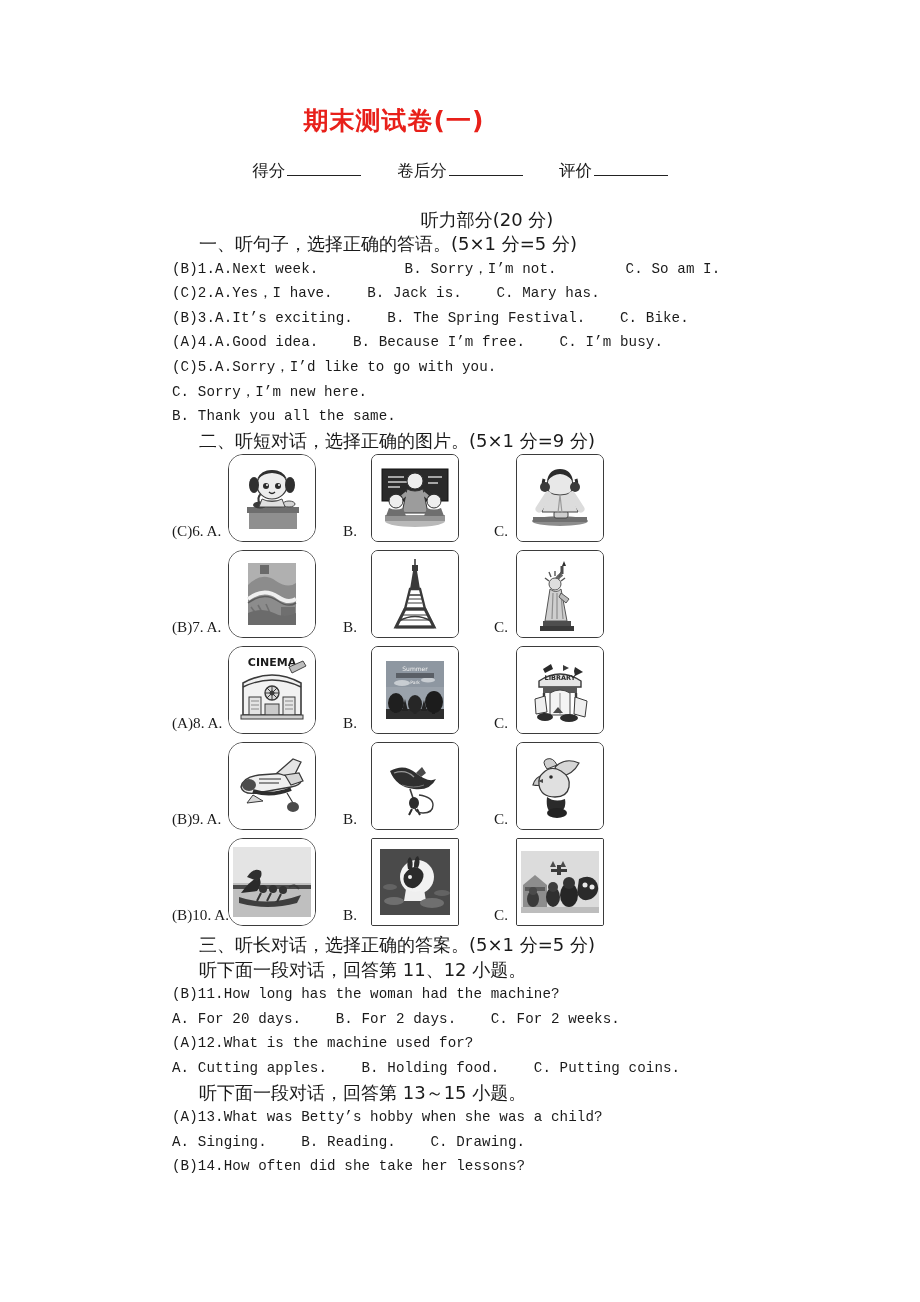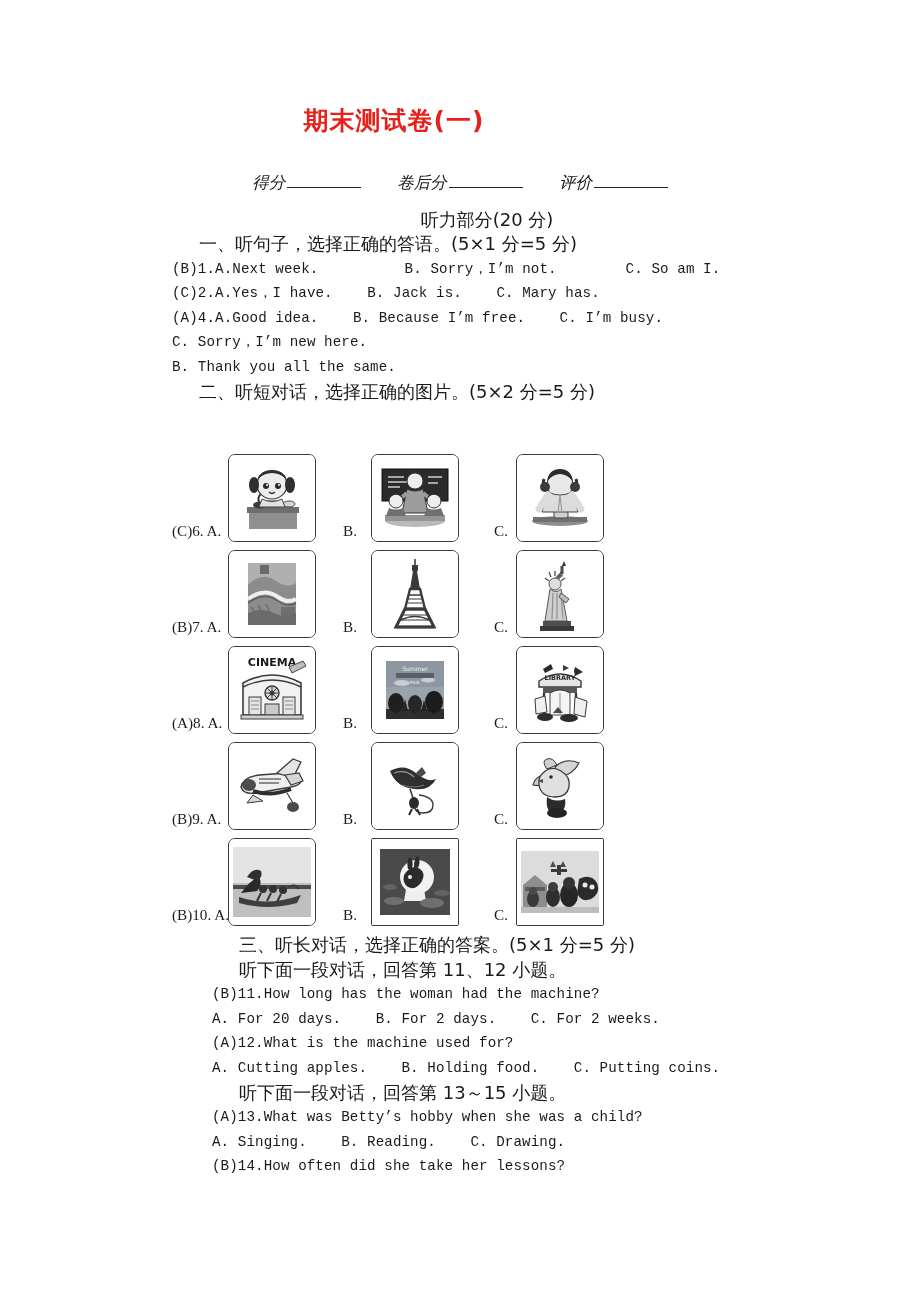--- a/index.html
+++ b/index.html
@@ -39,22 +39,21 @@
   .score-row {
     position: absolute;
     top: 160px;
     left: 0;
     width: 920px;
     text-align: center;
     font-size: 16.5px;
   }
   .score-row .sc {
     display: inline-block;
-    margin: 12px 16px;
-    font-style: italic;
+    margin: 0 16px;
   }
   .score-row .blank {
     display: inline-block;
     width: 74px;
     border-bottom: 1px solid #222;
     height: 13px;
     margin-left: 2px;
     vertical-align: baseline;
   }
 
@@ -129,32 +128,31 @@
     border: 1px solid #3b3b3b;
     border-radius: 7px;
     background: #ffffff;
     overflow: hidden;
   }
   .pbox.sq { border-radius: 2px; }
   .pbox svg { display: block; width: 100%; height: 100%; }
 
   
   .optA { left: 228px; }
-  .optA .pbox { left: 0; }
+  .optA .pbox { left: 0; border-radius: 15px; }
   .optB { left: 343px; }
   .optB .pbox { left: 28px; }
   .optC { left: 494px; }
   .optC .pbox { left: 22px; text-align: right; }
 
   .tail-text {
     position: absolute;
     left: 172px;
     top: 933px;
     width: 700px;
-    margin-left: 40px;
   }
 </style>
 </head>
 <body>
 
 <div class="page">
 
   <div class="title">期末测试卷(一)</div>
 
   <div class="score-row">
@@ -162,24 +160,26 @@
     <span class="sc"><span>卷后分</span><span class="blank"></span></span>
     <span class="sc"><span>评价</span><span class="blank"></span></span>
   </div>
 
   <div class="part-heading line cn">听力部分(20 分)</div>
 
   <div class="body-text">
     <div class="line cn">一、听句子，选择正确的答语。(5×1 分=5 分)</div>
     <div class="line mono">(B)1.A.Next week.          B. Sorry，I’m not.        C. So am I.</div>
     <div class="line mono">(C)2.A.Yes，I have.    B. Jack is.    C. Mary has.</div>
+    <div class="line mono">(B)3.A.It’s exciting.    B. The Spring Festival.    C. Bike.</div>
     <div class="line mono">(A)4.A.Good idea.    B. Because I’m free.    C. I’m busy.</div>
+    <div class="line mono">(C)5.A.Sorry，I’d like to go with you.</div>
     <div class="line mono">C. Sorry，I’m new here.</div>
     <div class="line mono">B. Thank you all the same.</div>
-    <div class="line cn">二、听短对话，选择正确的图片。(5×2 分=5 分)</div>
+    <div class="line cn">二、听短对话，选择正确的图片。(5×1 分=9 分)</div>
   </div>
 
   <div class="pic-section">
 
     <div class="pic-row">
       <span class="rowlabel">(C)6. A.</span>
       <div class="opt optA">
         <div class="pbox">
           <svg viewBox="0 0 86 86">
             <rect width="86" height="86" fill="#fff"></rect>

